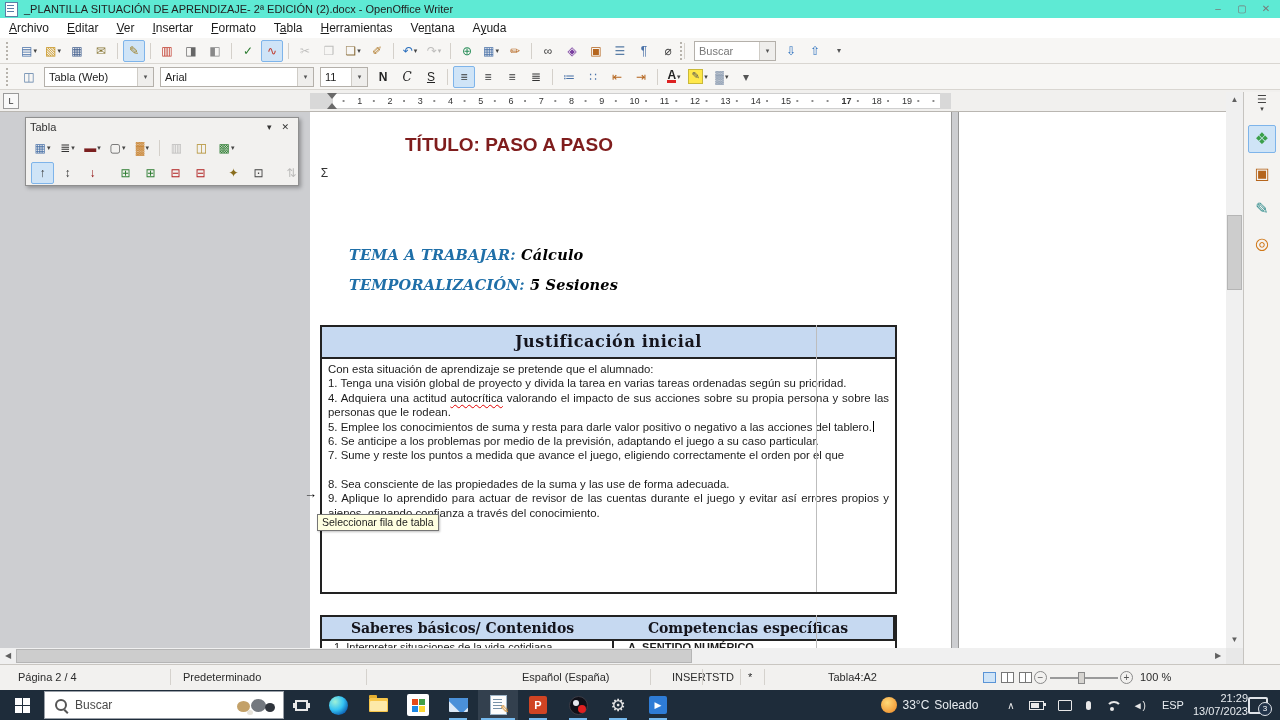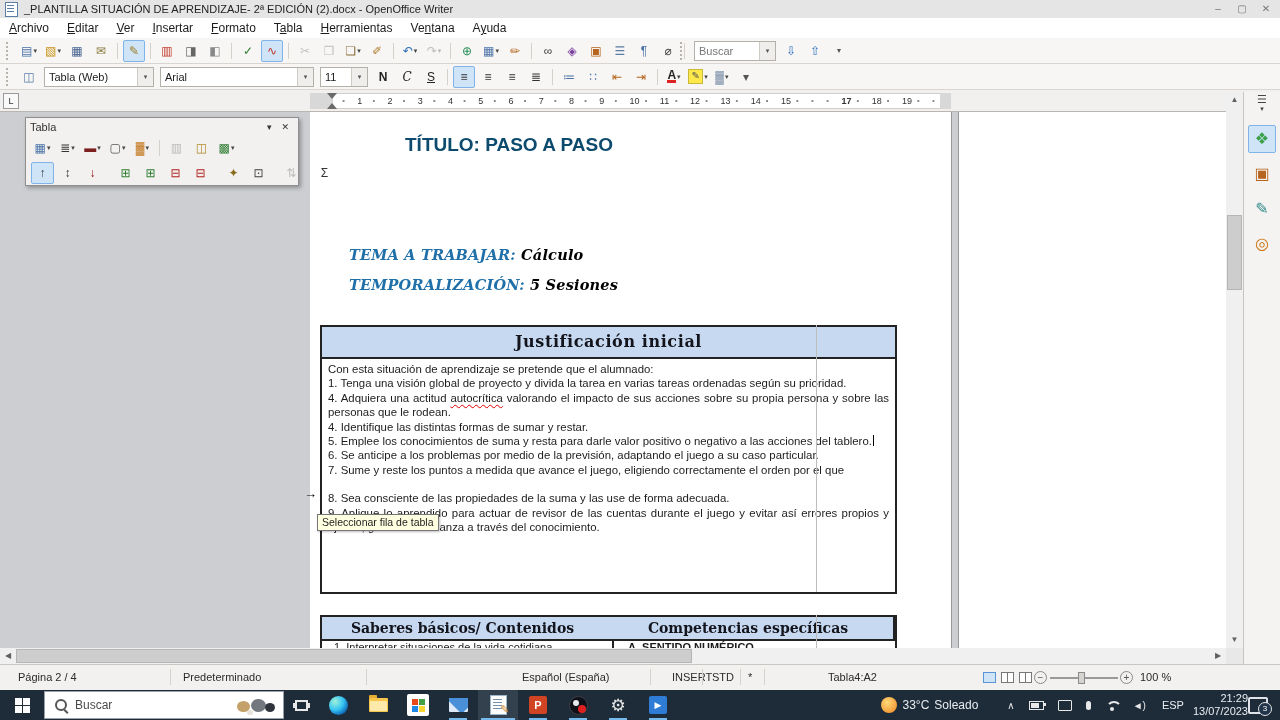--- a/index.html
+++ b/index.html
@@ -1,19 +1,19 @@
 <!DOCTYPE html>
 <html style="--label-blue: #1f6fa8; --header-fill: #c6d9f1; --tooltip-bg: #ffffe1; --taskbar-bg: #1e2c3a; --indicator-blue: #76b9ed; --misspell-red: #e00000;"><head>
 <meta charset="utf-8">
 <style>
   html,body{margin:0;padding:0;}
   #app{position:relative;width:1280px;height:720px;overflow:hidden;background:#fff;
        font-family:"Liberation Sans",sans-serif;-webkit-font-smoothing:antialiased;}
   
-  #titlebar{position:absolute;left:0;top:0;width:1280px;height:18px;background:#e5e5e5;display:flex;align-items:center;}
+  #titlebar{position:absolute;left:0;top:0;width:1280px;height:18px;background:#5eead4;display:flex;align-items:center;}
   .doc-ico{width:11px;height:13px;margin:0 6px 0 5px;background:#fff;border:1px solid #5a7ea6;position:relative;}
   .doc-ico::before{content:"";position:absolute;left:1px;top:2px;width:7px;height:1px;background:#5a7ea6;box-shadow:0 3px 0 #5a7ea6,0 6px 0 #5a7ea6;}
   #titlebar .t-text{font-size:11px;color:#222;}
   .win-btns{position:absolute;right:2px;top:0;display:flex;}
   .win-btn{width:24px;height:17px;text-align:center;font-size:10px;color:#777;line-height:17px;}
   
   #menubar{position:absolute;left:0;top:18px;width:1280px;height:20px;background:#fff;display:flex;align-items:center;border-bottom:1px solid #e4e2de;}
   .menu-item{font-size:12px;color:#1c1c1c;padding:2px 9px;}
   .menu-item u{text-decoration:underline;}
   
@@ -48,21 +48,21 @@
   .ind-marker{position:absolute;width:0;height:0;border-left:5px solid transparent;border-right:5px solid transparent;}
   #ind-top{left:327px;top:3px;border-top:6px solid #6a6a6a;}
   #ind-bot{left:327px;top:13px;border-bottom:6px solid #6a6a6a;}
   
   #workspace{position:absolute;left:0;top:112px;width:1226px;height:536px;background:#cdced1;overflow:hidden;}
   .page{position:absolute;top:0;height:536px;background:#fff;}
   #page1{left:310px;width:641px;border-right:1px solid #979797;overflow:hidden;}
   #page2{left:958px;width:268px;border-left:1px solid #979797;}
   .boundary{position:absolute;width:1px;background:#bdbdbd;z-index:5;}
   
-  #doc-title{position:absolute;left:95px;top:22px;font-size:19px;font-weight:bold;color:#0c4a6e;}
+  #doc-title{position:absolute;left:95px;top:22px;font-size:19px;font-weight:bold;color:#7f1d1d;}
   .meta-line{position:absolute;left:39px;white-space:nowrap;font-family:"DejaVu Serif",serif;font-style:italic;font-weight:bold;font-size:14.5px;letter-spacing:.2px;}
   .meta-label{color:var(--label-blue,#1f6fa8);}
   .meta-value{color:#000;}
   .meta-spacer{display:inline-block;width:26px;}
   .doc-table{position:absolute;left:10px;width:577px;border:2px solid #222;box-sizing:border-box;background:#fff;z-index:2;}
   #just-table{top:213px;}
   #just-header{height:30px;background:var(--header-fill,#c6d9f1);border-bottom:2px solid #222;text-align:center;
      font-family:"DejaVu Serif",serif;font-weight:bold;font-size:16px;letter-spacing:.6px;color:#14141c;line-height:30px;}
   #just-body{height:233px;padding:3px 6px;box-sizing:border-box;font-size:11.4px;line-height:14.4px;color:#1c1c1c;overflow:hidden;}
   .jline{text-align:justify;}
@@ -423,21 +423,20 @@
         <span class="meta-label">TEMPORALIZACIÓN:</span>
         <span class="meta-value">5 Sesiones</span>
       </div>
 
       <div id="just-table" class="doc-table" data-name="justificacion-table">
         <div id="just-header" data-name="justificacion-table-header">Justificación inicial</div>
         <div id="just-body" data-name="justificacion-table-body">
           <div class="jline" data-name="paragraph">Con esta situación de aprendizaje se pretende que el alumnado:</div>
           <div class="jline" data-name="paragraph">1. Tenga una visión global de proyecto y divida la tarea en varias tareas ordenadas según su prioridad.</div>
           <div class="jline" data-name="paragraph"><span>4. Adquiera una actitud </span><span class="misspell" data-name="misspelled-word">autocrítica</span><span> valorando el impacto de sus acciones sobre su propia persona y sobre las personas que le rodean.</span></div>
-          <div class="jline" data-name="paragraph">4. Identifique las distintas formas de sumar y restar.</div>
           <div class="jline" data-name="paragraph"><span>5. Emplee los conocimientos de suma y resta para darle valor positivo o negativo a las acciones del tablero.</span><span class="caret" data-name="text-cursor"></span></div>
           <div class="jline" data-name="paragraph">6. Se anticipe a los problemas por medio de la previsión, adaptando el juego a su caso particular.</div>
           <div class="jline" data-name="paragraph">7. Sume y reste los puntos a medida que avance el juego, eligiendo correctamente el orden por el que</div>
           <div class="jgap" data-name="covered-line"></div>
           <div class="jline" data-name="paragraph">8. Sea consciente de las propiedades de la suma y las use de forma adecuada.</div>
           <div class="jline" data-name="paragraph">9. Aplique lo aprendido para actuar de revisor de las cuentas durante el juego y evitar así errores propios y ajenos, ganando confianza a través del conocimiento.</div>
         </div>
       </div>
 
       <div id="comp-table" class="doc-table" data-name="competencias-table">

